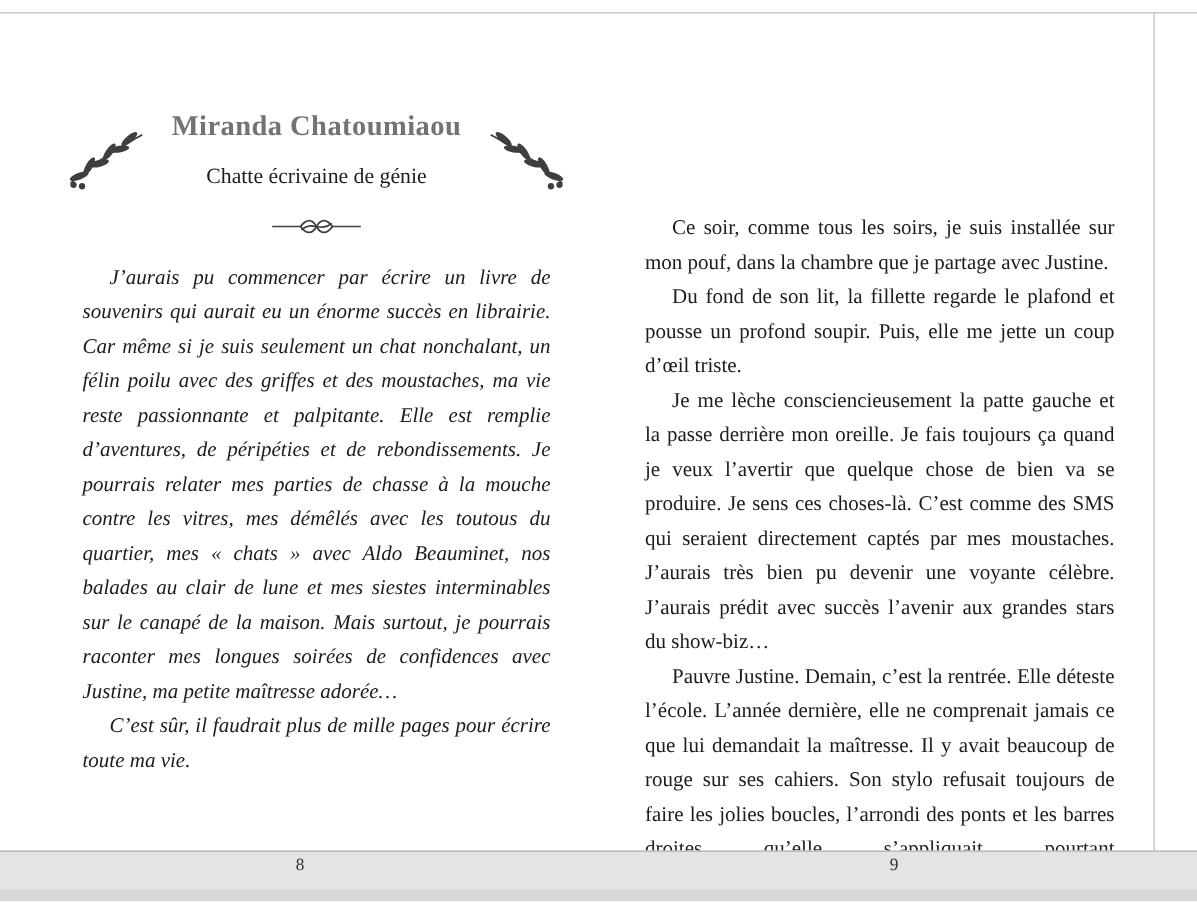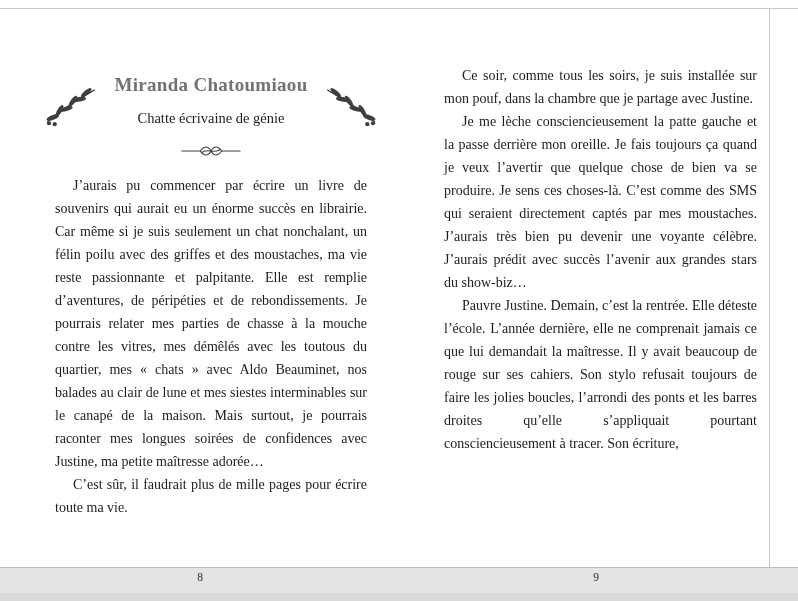--- a/index.html
+++ b/index.html
@@ -40,21 +40,21 @@
     width:40px; text-align:center;
     font-size:11.5px; color:#2e2e2e;
     z-index:2;
   }
   .folio-left  { left:180px; }
   .folio-right { left:576px; }
 
   
   .page { position:absolute; top:0; }
   .page-left  { left:55px;  width:312px; }
-  .page-right { left:444px; width:313px; padding-top:64px; }
+  .page-right { left:430px; width:313px; padding-top:96px;margin-top:45px; }
 
   
   .chapter-header { position:relative; padding-top:73px; text-align:center; }
   .chapter-title {
     font-size:19px; font-weight:bold; letter-spacing:0.3px;
     line-height:24px; color:#737373;
   }
   .chapter-subtitle { margin-top:12px; font-size:14.5px; line-height:18px; }
   .chapter-affiliation { margin-top:13px; font-weight:bold; font-size:13px; line-height:17px; }
 
@@ -64,21 +64,21 @@
   .branch svg, .divider svg { display:block; }
 
   .divider { width:62px; height:14px; margin:17px auto 0 auto; }
 
   
   .body-text {
     font-size:14px; line-height:23px;
     text-align:justify;
     hyphens:auto; -webkit-hyphens:auto;
   }
-  .page-left .body-text { margin-top:16px; }
+  .page-left .body-text { margin-top:16px;font-style:italic; }
   .body-text p { text-indent:18px; }
 </style>
 </head>
 <body>
 
 <div class="screen">
 
   <div class="top-rule"></div>
   <div class="right-rule"></div>
 
@@ -132,20 +132,21 @@
 
     <div class="body-text">
       <p>J’aurais pu commencer par écrire un livre de souvenirs qui aurait eu un énorme succès en librairie. Car même si je suis seulement un chat nonchalant, un félin poilu avec des griffes et des moustaches, ma vie reste passionnante et palpitante. Elle est remplie d’aventures, de péripéties et de rebondissements. Je pourrais relater mes parties de chasse à la mouche contre les vitres, mes démêlés avec les toutous du quartier, mes « chats » avec Aldo Beauminet, nos balades au clair de lune et mes siestes interminables sur le canapé de la maison. Mais surtout, je pourrais raconter mes longues soirées de confidences avec Justine, ma petite maîtresse adorée…</p>
       <p>C’est sûr, il faudrait plus de mille pages pour écrire toute ma vie.</p>
     </div>
   </div>
 
   <div class="page page-right">
     <div class="body-text">
       <p>Ce soir, comme tous les soirs, je suis installée sur mon pouf, dans la chambre que je partage avec Justine.</p>
+      <p>Du fond de son lit, la fillette regarde le plafond et pousse un profond soupir. Puis, elle me jette un coup d’œil triste.</p>
       <p>Je me lèche consciencieusement la patte gauche et la passe derrière mon oreille. Je fais toujours ça quand je veux l’avertir que quelque chose de bien va se produire. Je sens ces choses-là. C’est comme des SMS qui seraient directement captés par mes moustaches. J’aurais très bien pu devenir une voyante célèbre. J’aurais prédit avec succès l’avenir aux grandes stars du show-biz…</p>
       <p>Pauvre Justine. Demain, c’est la rentrée. Elle déteste l’école. L’année dernière, elle ne comprenait jamais ce que lui demandait la maîtresse. Il y avait beaucoup de rouge sur ses cahiers. Son stylo refusait toujours de faire les jolies boucles, l’arrondi des ponts et les barres droites qu’elle s’appliquait pourtant consciencieusement à tracer. Son écriture,</p>
     </div>
   </div>
 
   <div class="bottom-bar"></div>
   <div class="folio folio-left">8</div>
   <div class="folio folio-right">9</div>
 
 </div>

